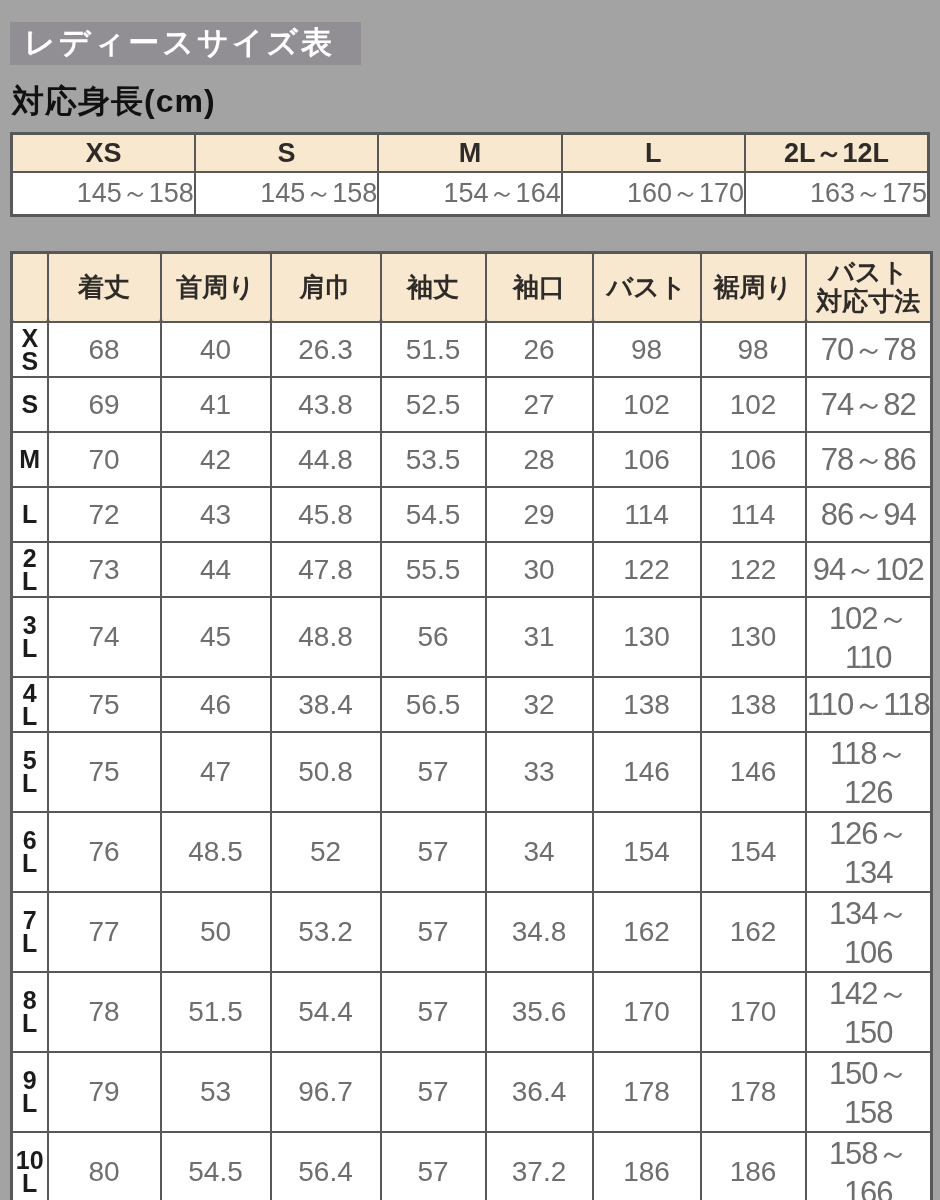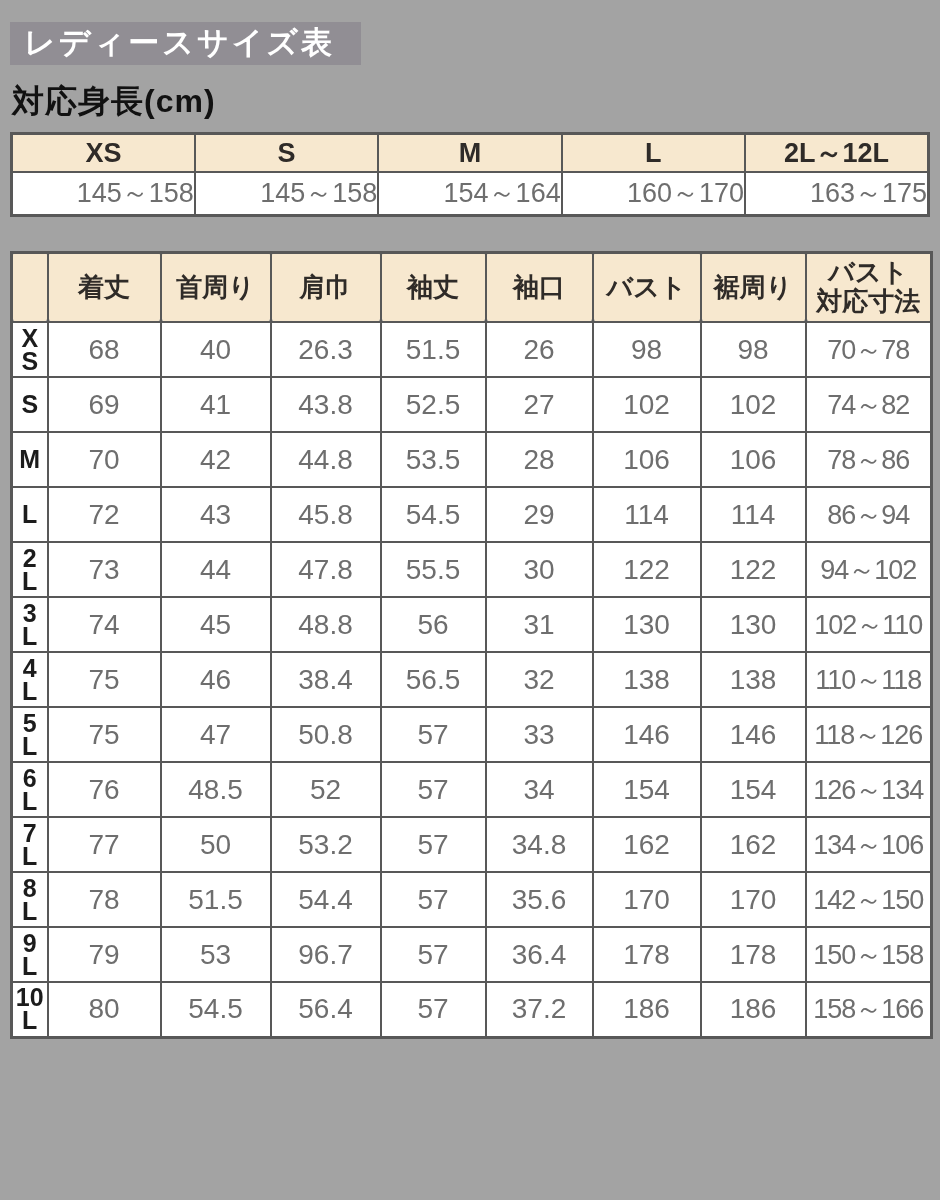--- a/index.html
+++ b/index.html
@@ -90,21 +90,21 @@
     line-height: 0.92;
     height: 55px;
   }
   #main-table tbody td {
     background: #ffffff;
     color: var(--value-text, #6e6e6e);
     font-size: 28px;
     height: 55px;
   }
   #main-table tbody td.range-col {
-    font-size: 27px;
+    font-size: 31px;
     letter-spacing: -1px;
   }
 </style>
 </head>
 <body>
 
 <div class="page">
 
   <div>
     <span class="title-bar">レディースサイズ表</span>

